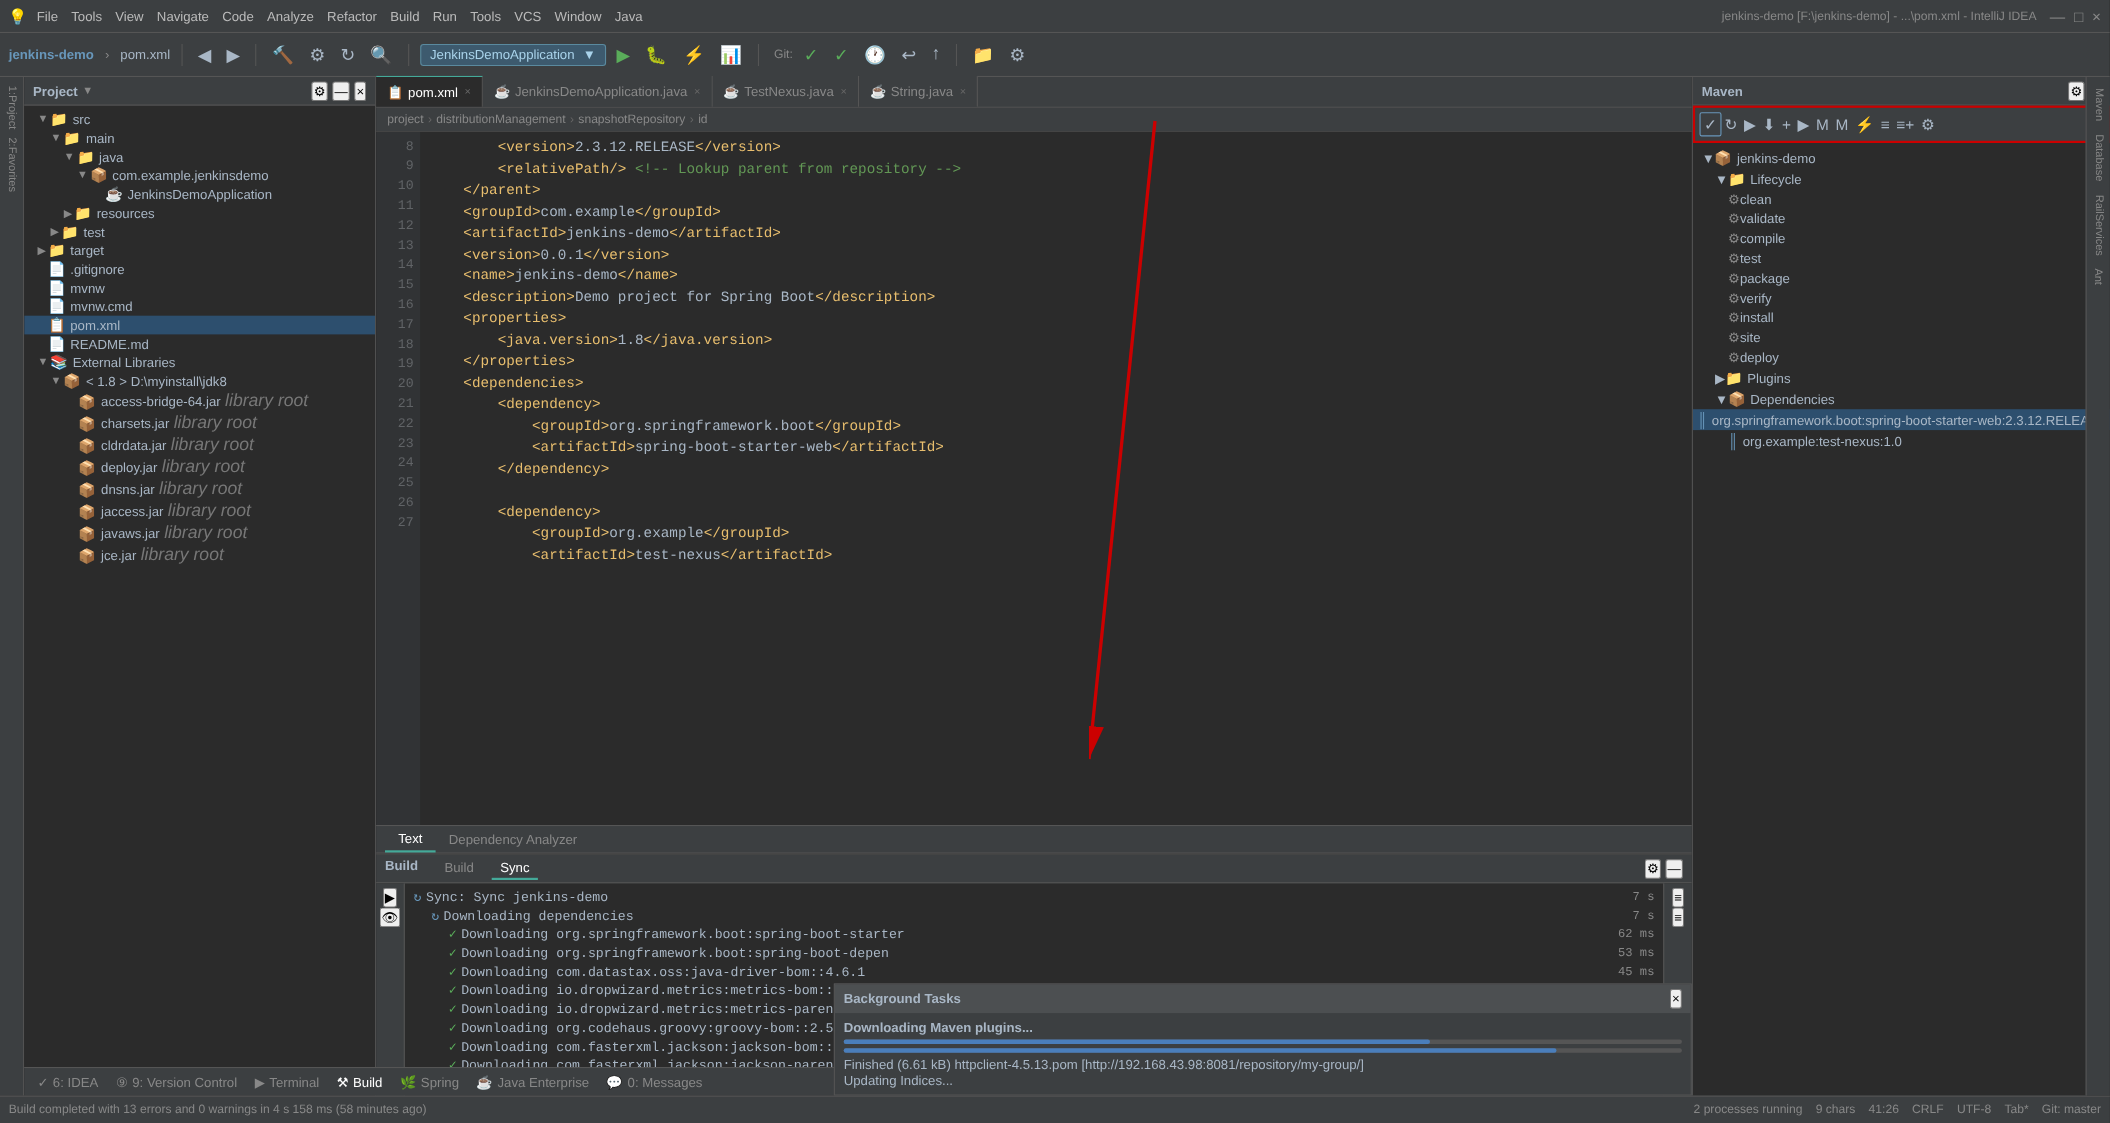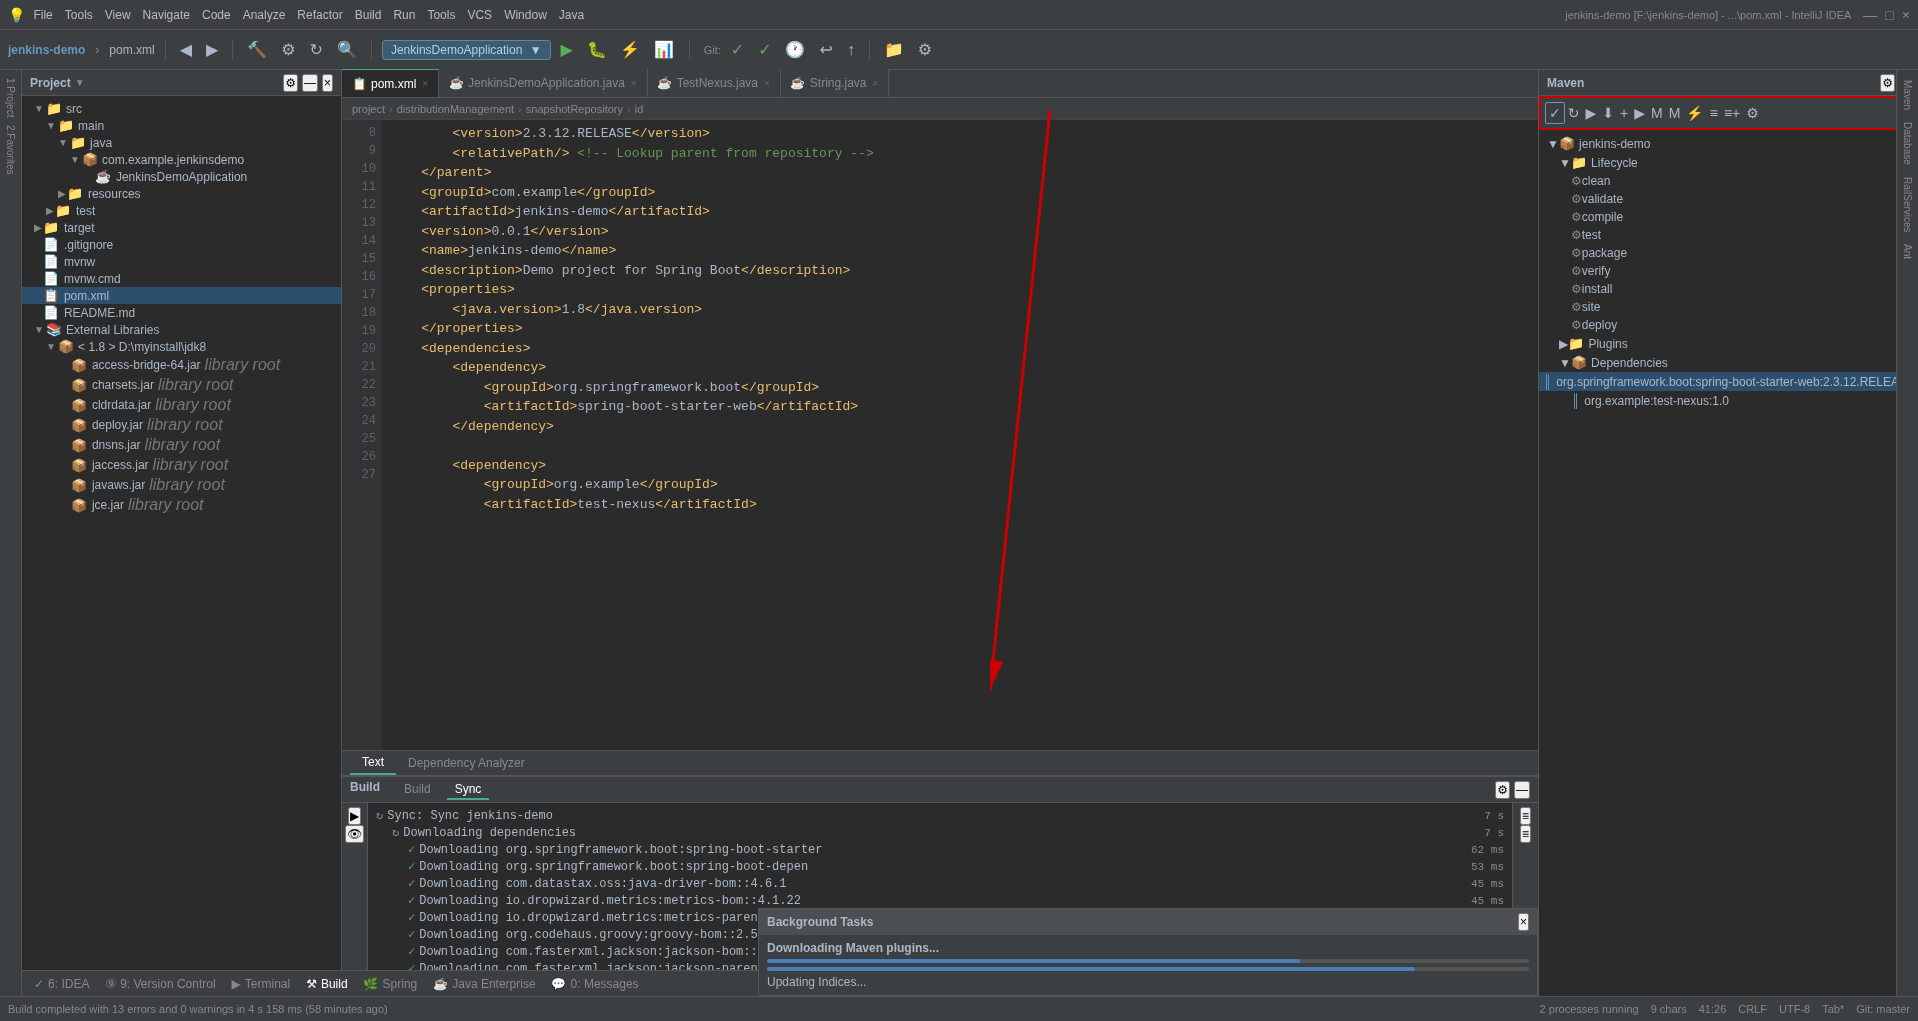--- a/index.html
+++ b/index.html
@@ -700,20 +700,23 @@
     <div class="bg-task-item">
       <span>Downloading Maven plugins...</span>
     </div>
     <div class="bg-task-progress">
       <div class="bg-task-progress-bar"></div>
     </div>
     <div style="height:4px; background:#555; border-radius:2px; margin:4px 0;">
       <div style="height:4px; background:#4a7ebb; border-radius:2px; width:85%;"></div>
     </div>
     <div class="bg-task-finished">
+      <span>Finished (6.61 kB) httpclient-4.5.13.pom [http://192.168.43.98:8081/repository/my-group/]</span>
+    </div>
+    <div class="bg-task-finished">
       <span>Updating Indices...</span>
     </div>
   </div>
 </div>
 
 <div id="status-bar">
   <span class="status-item">Build completed with 13 errors and 0 warnings in 4 s 158 ms (58 minutes ago)</span>
   <div class="status-right">
     <span>2 processes running</span>
     <span>9 chars</span>

